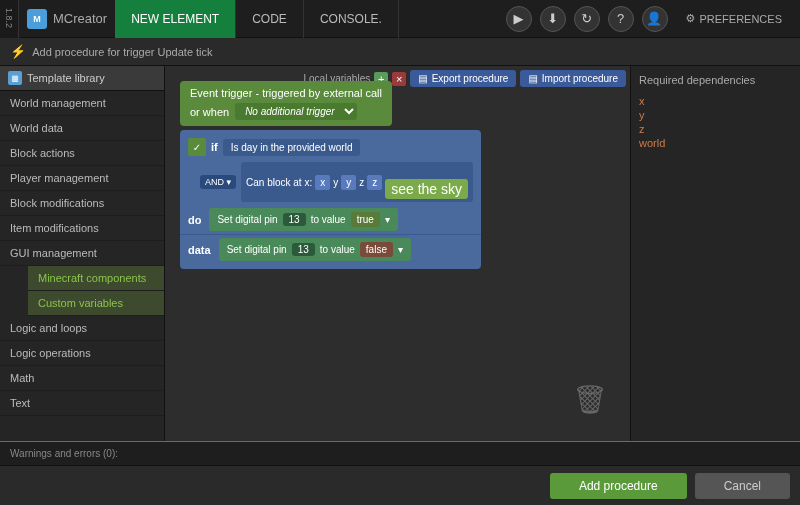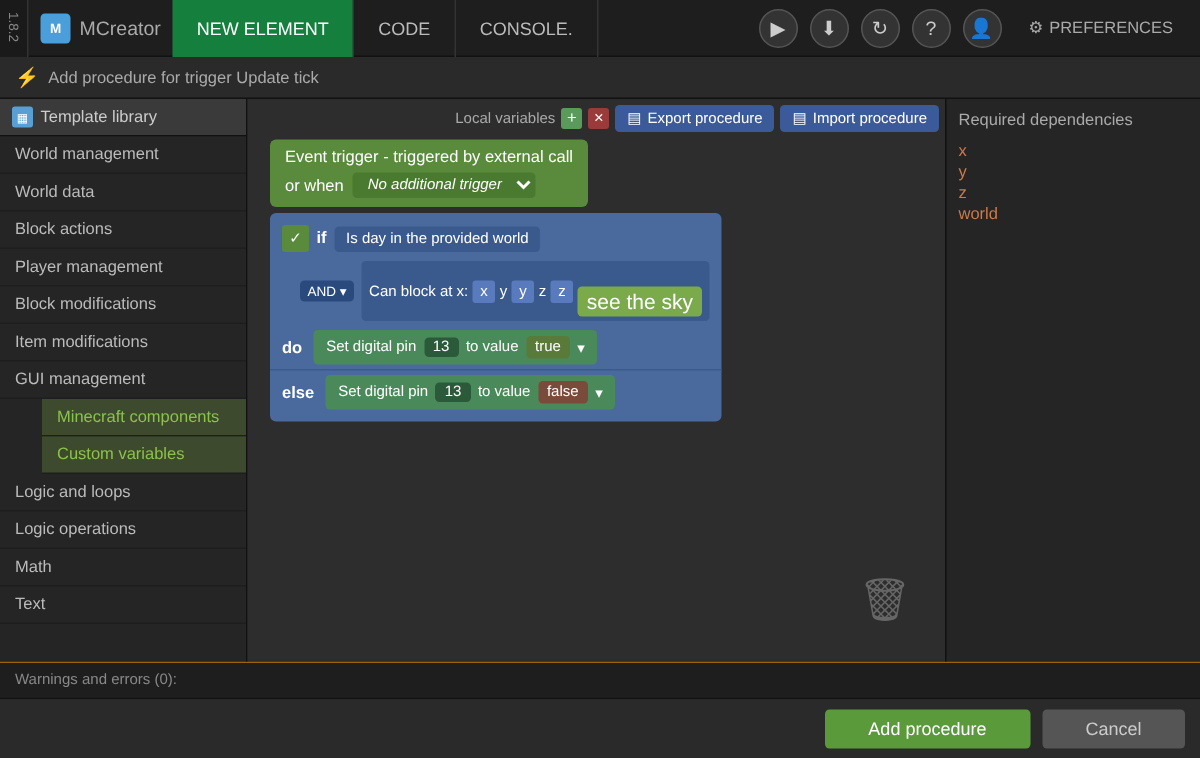--- a/index.html
+++ b/index.html
@@ -155,21 +155,21 @@
     .canvas-area {
       flex: 1;
       background: #2d2d2d;
       position: relative;
       overflow: hidden;
     }
 
     
     .blocks-container {
       position: absolute;
-      top: 27px;
+      top: 15px;
       left: 15px;
     }
 
     .block-event {
       background: #5a8a3c;
       border-radius: 4px;
       padding: 6px 10px;
       color: white;
       font-size: 11px;
       min-width: 200px;
@@ -569,21 +569,21 @@
             <div class="block-set-pin">
               <span>Set digital pin</span>
               <span class="pin-num">13</span>
               <span>to value</span>
               <span class="value-badge value-true">true</span>
               <span style="color:white;font-size:10px;">▾</span>
             </div>
           </div>
 
           <div class="else-label">
-            <span class="block-keyword">else</span>
+            <span class="block-keyword">data</span>
             <div class="block-set-pin">
               <span>Set digital pin</span>
               <span class="pin-num">13</span>
               <span>to value</span>
               <span class="value-badge value-false">false</span>
               <span style="color:white;font-size:10px;">▾</span>
             </div>
           </div>
         </div>
       </div>

